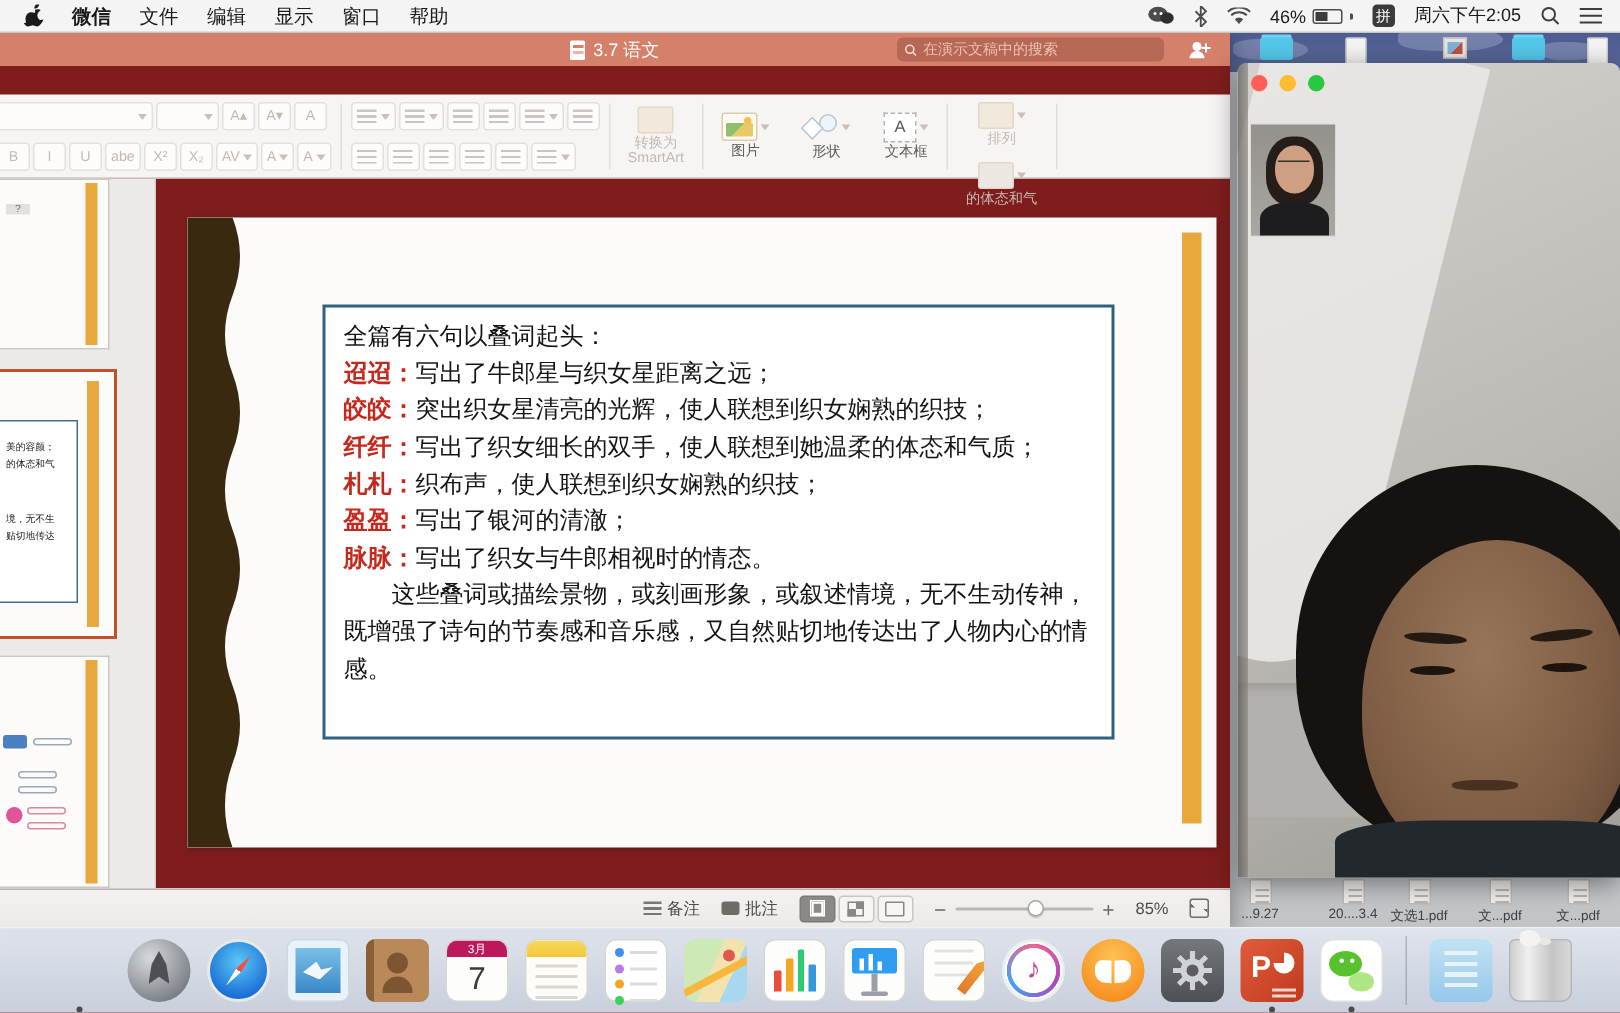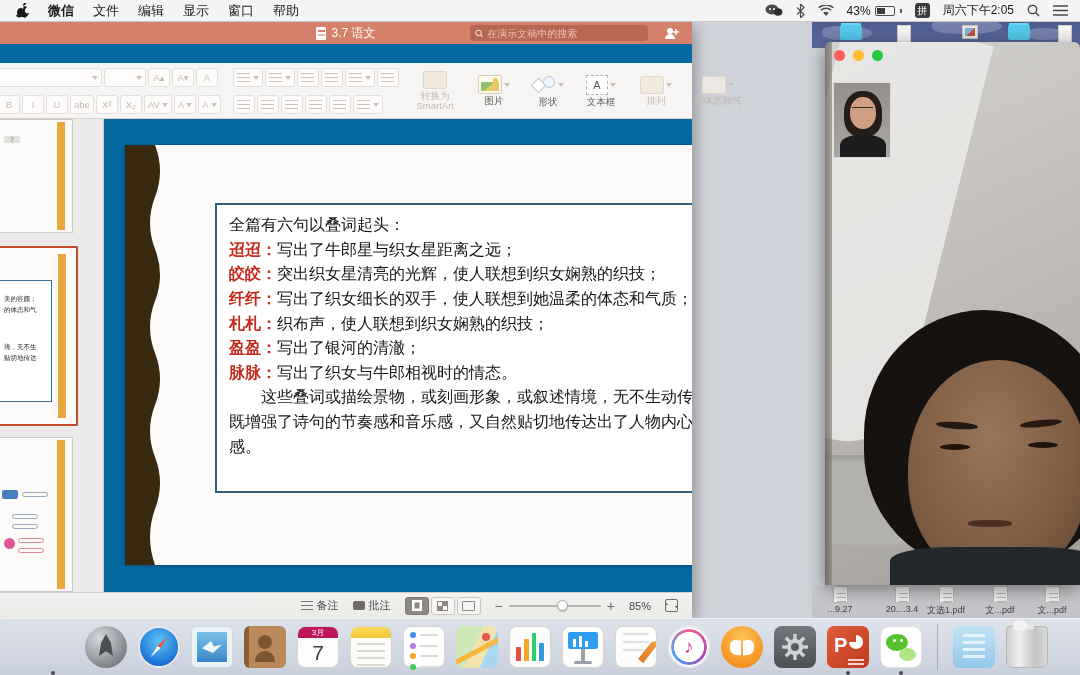--- a/index.html
+++ b/index.html
@@ -29,21 +29,21 @@
   .mini-page { width:14px; height:18px; background:#f4f4f2; border-radius:1px; box-shadow:inset 0 0 0 1px #d0cfcd; }
   .mini-img { width:16px; height:14px; background:#e8e6e2; border:1px solid #c9c6c2; }
   .mini-img i { display:block; margin:2px; height:8px; background:linear-gradient(135deg,#7fb2d8 55%,#c0503e 55%); }
   #desktop-bottom { left:812px; top:585px; width:268px; height:33px; background:linear-gradient(180deg,#c9cacd,#c2c3c7); }
   .dfile { position:absolute; top:1px; width:52px; text-align:center; }
   .dfile .pg { width:15px; height:17px; margin:0 auto 1px; background:#f2f1ef; border:1px solid #bdbbb8; border-radius:1px;
                background-image:repeating-linear-gradient(180deg,transparent 0 3px,#b9b7b4 3px 4px); background-size:9px 100%; background-position:3px 3px; background-repeat:no-repeat; }
   .dfile .lbl { font-size:9px; color:#3f4044; white-space:nowrap; overflow:hidden; }
 
   
-  #ppt { left:0; top:22px; width:692px; height:596px; background:#0369a1; box-shadow:2px 4px 14px rgba(0,0,0,.35);padding-left:48px; }
+  #ppt { left:0; top:22px; width:820px; height:596px; background:#7f1d1d; box-shadow:2px 4px 14px rgba(0,0,0,.35);padding-left:48px; }
   #ppt-titlebar { left:0; top:0; width:100%; height:22px; background:#d5806b; display:flex; align-items:center; justify-content:center; }
   .ppt-title { display:flex; align-items:center; gap:5px; color:#fff; font-size:12px; }
   .doc-ico { width:10px; height:13px; background:#fdfcfb; border-radius:1px; position:relative; }
   .doc-ico i { position:absolute; left:1.5px; top:3px; width:7px; height:2px; background:#d5806b; box-shadow:0 4px 0 #e8b5a8; }
   #ppt-search { position:absolute; right:44px; top:3px; width:178px; height:16px; background:rgba(130,60,45,.35);
                 border-radius:4px; display:flex; align-items:center; padding:0 5px; gap:4px; }
   #ppt-search input { background:transparent; border:none; outline:none; font-size:10px; color:#fff; width:100%; }
   #ppt-search input::placeholder { color:#eec0b3; }
   #ppt-tabs { left:0; top:22px; width:100%; height:19px; background:#d5806b; display:flex; align-items:center; gap:30px;
               color:#fdf0ec; font-size:11.5px; padding-left:3px; }
@@ -284,21 +284,21 @@
         </svg>
     </span>
     <span>
       <svg width="16" height="12" viewBox="0 0 16 12">
           <path d="M8 11 L5.2 7.8 A4.5 4.5 0 0 1 10.8 7.8 Z" fill="#4c4c4c"></path>
           <path d="M2.8 5.2 A7.8 7.8 0 0 1 13.2 5.2" stroke="#4c4c4c" stroke-width="1.4" fill="none"></path>
           <path d="M0.6 2.8 A11 11 0 0 1 15.4 2.8" stroke="#4c4c4c" stroke-width="1.4" fill="none"></path>
         </svg>
     </span>
     <span class="battery">
-      <span>43%</span>
+      <span>46%</span>
       <span class="batt-body">
           <i></i>
         </span>
         <span class="batt-nub"></span>
     </span>
     <span class="im-badge">拼</span>
     <span>周六下午2:05</span>
     <span>
       <svg width="13" height="13" viewBox="0 0 13 13">
           <circle cx="5.5" cy="5.5" r="4.2" stroke="#3c3c3c" stroke-width="1.3" fill="none"></circle>
@@ -496,21 +496,21 @@
       <div class="big-rbtn">
         <span style="display:flex;align-items:center;gap:2px">
             <span class="tb-ico">A</span>
             <span class="caret"></span>
           </span>
         <span class="lbl">文本框</span>
       </div>
     </div>
     <div class="rsep"></div>
 
-    <div class="rgroup" style="flex-direction:row; align-items:center; gap:10px">
+    <div class="rgroup" style="flex-direction:column; align-items:center; gap:10px">
       <div class="big-rbtn">
         <span style="display:flex;align-items:center;gap:2px">
             <span class="ghost-ico"></span>
             <span class="caret"></span>
           </span>
         <span class="lbl dim">排列</span>
       </div>
       <div class="big-rbtn">
         <span style="display:flex;align-items:center;gap:2px">
             <span class="ghost-ico b"></span>

